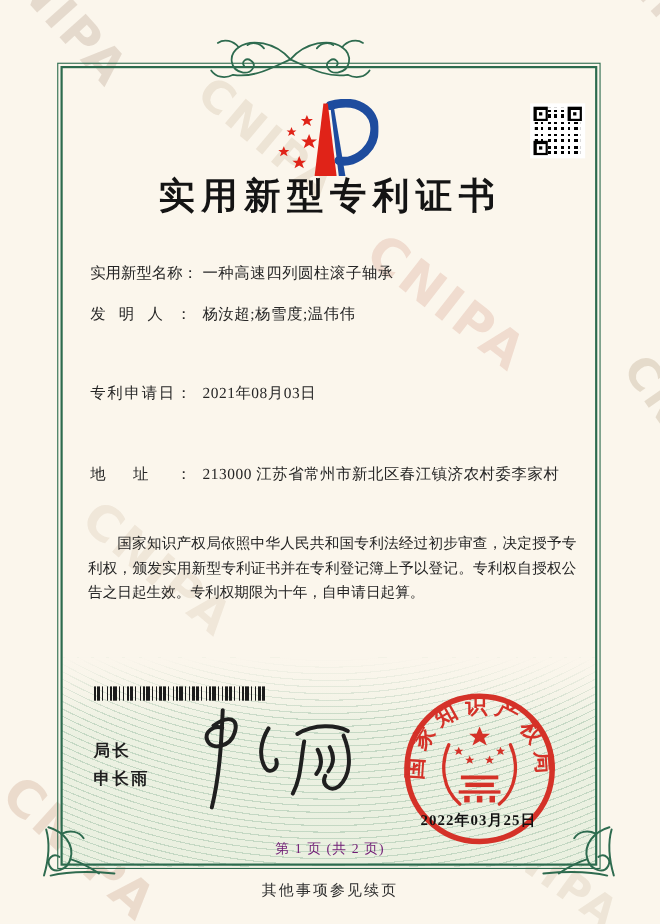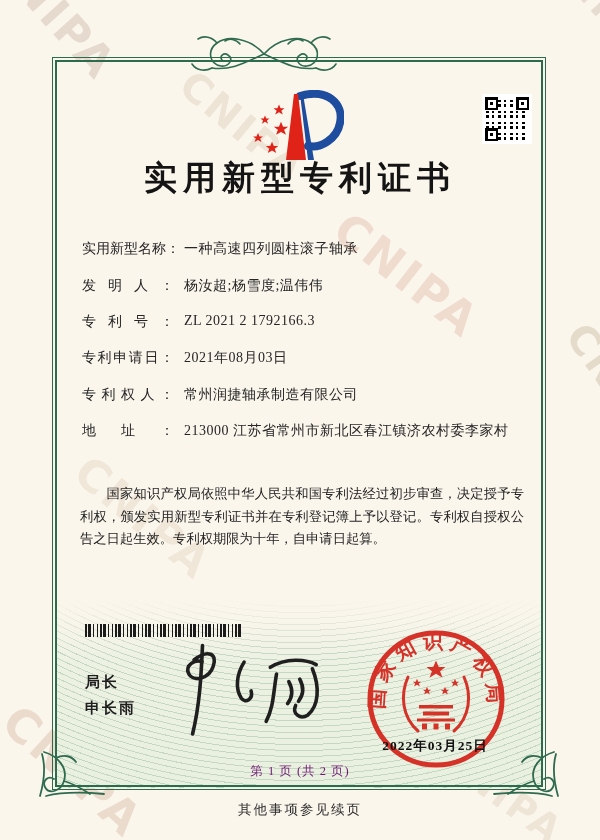--- a/index.html
+++ b/index.html
@@ -194,28 +194,22 @@
   </svg>
 
   <div class="title">实用新型专利证书</div>
 
   <div class="frow" style="top:240px;">
     <span class="flabel">实用新型名称：</span><span class="fvalue">一种高速四列圆柱滚子轴承</span>
   </div>
   <div class="frow" style="top:277px;">
     <span class="flabel">发明人：</span><span class="fvalue">杨汝超;杨雪度;温伟伟</span>
   </div>
-  <div class="frow" style="top:313px;">
-    <span class="flabel">专利号：</span><span class="fvalue">ZL 2021 2 1792166.3</span>
-  </div>
   <div class="frow" style="top:349px;">
     <span class="flabel">专利申请日：</span><span class="fvalue">2021年08月03日</span>
-  </div>
-  <div class="frow" style="top:386px;">
-    <span class="flabel">专利权人：</span><span class="fvalue">常州润捷轴承制造有限公司</span>
   </div>
   <div class="frow" style="top:422px;">
     <span class="flabel">地址：</span><span class="fvalue">213000 江苏省常州市新北区春江镇济农村委李家村</span>
   </div>
 
   <div class="paras">
     <p>国家知识产权局依照中华人民共和国专利法经过初步审查，决定授予专利权，颁发实用新型专利证书并在专利登记簿上予以登记。专利权自授权公告之日起生效。专利权期限为十年，自申请日起算。</p>
   </div>
 
   <div class="barcode"></div>

